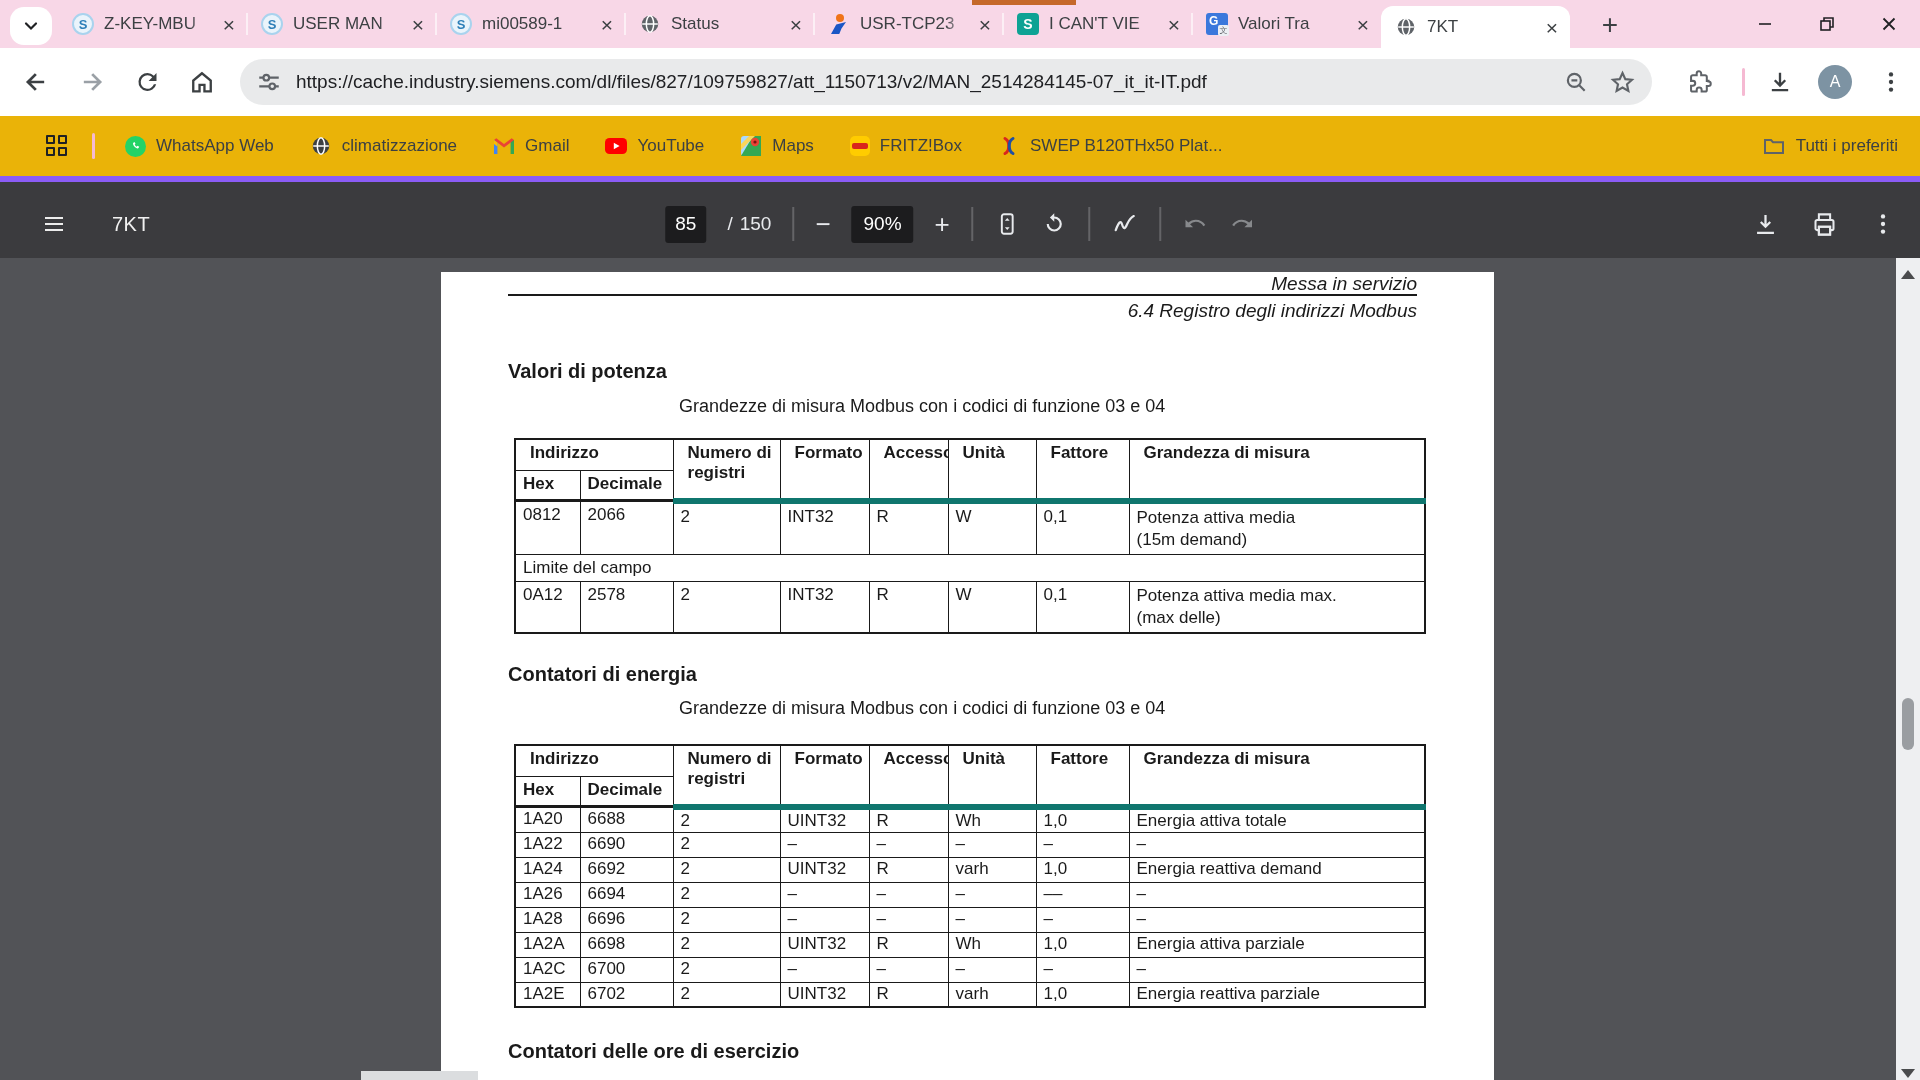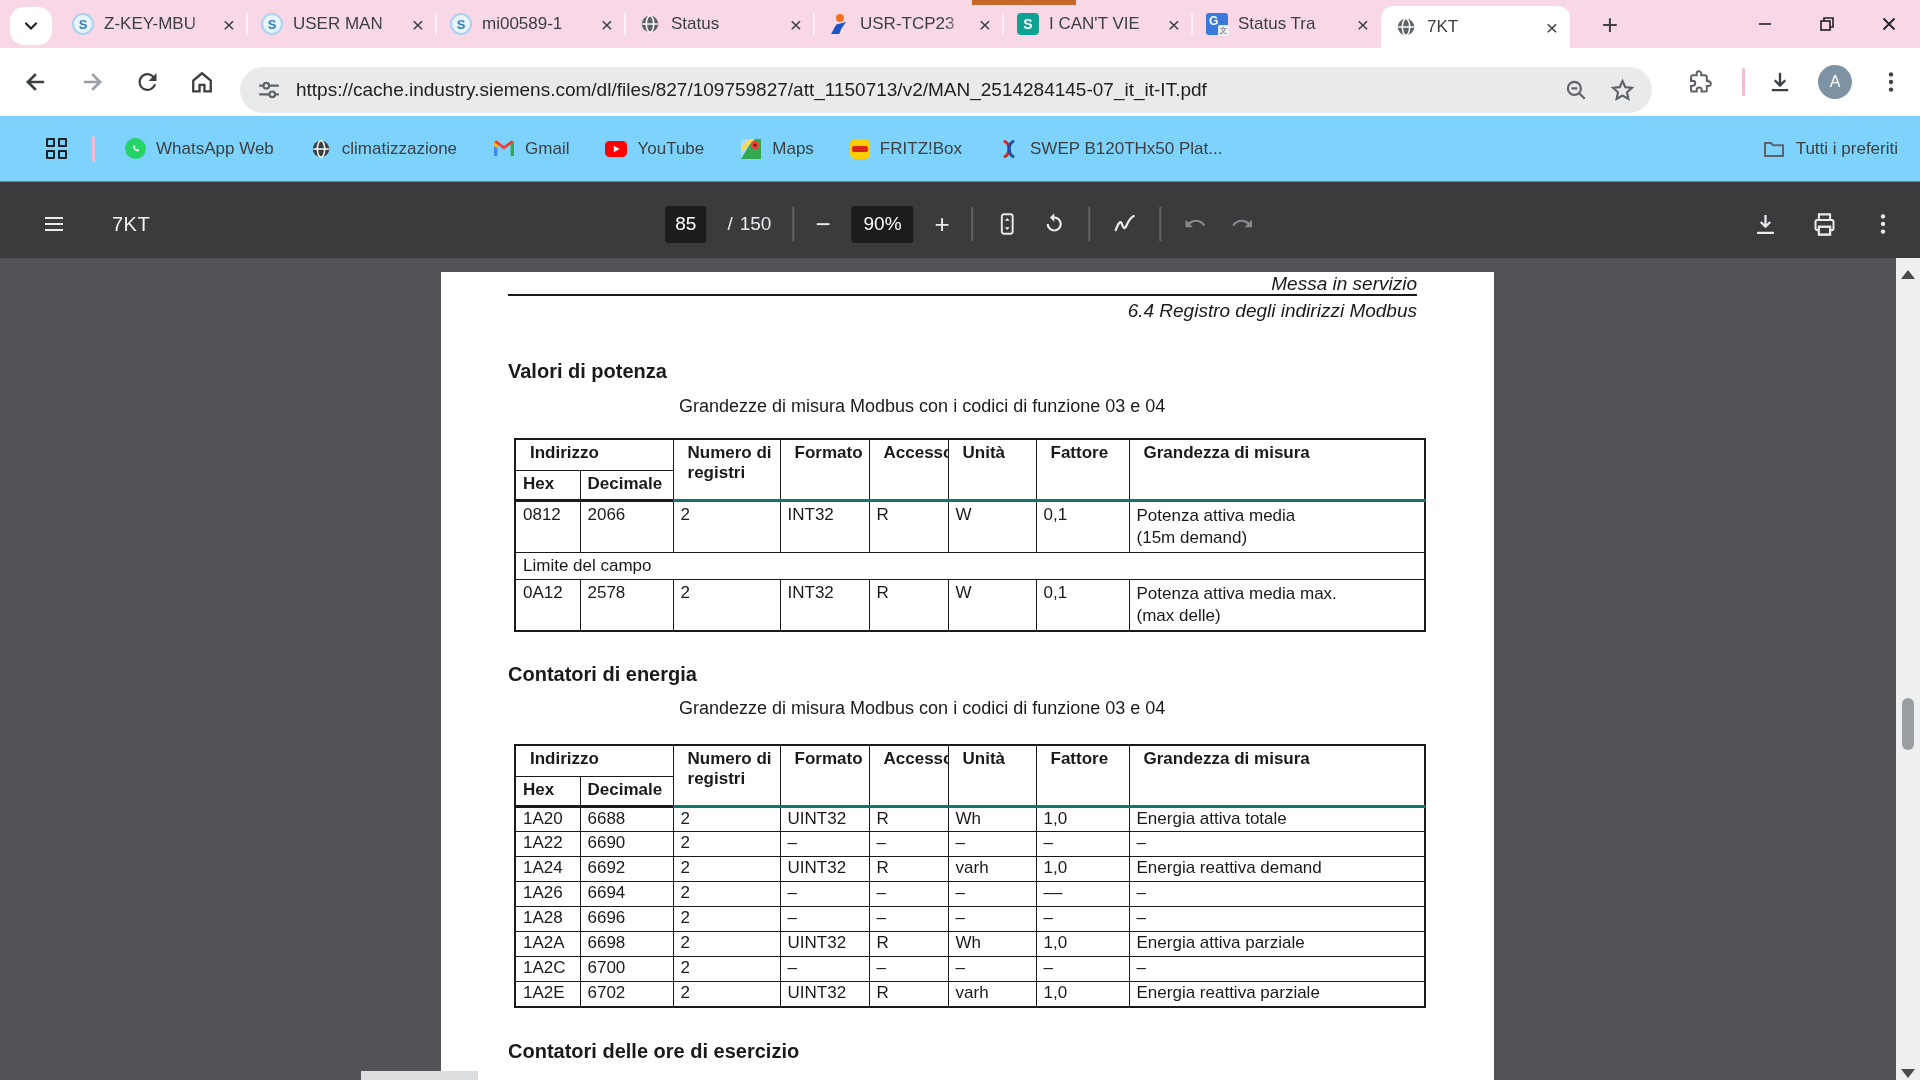--- a/index.html
+++ b/index.html
@@ -28,28 +28,28 @@
   .fv-gt{position:relative;border-radius:3px;background:#3B78DC;}
   .fv-gt .g{position:absolute;left:3px;top:1px;color:#fff;font-size:12px;font-weight:bold;}
   .fv-gt .zh{position:absolute;right:-1px;bottom:-1px;width:11px;height:11px;background:#ECEFF4;border-radius:2px;color:#5F6368;font-size:8px;line-height:11px;text-align:center;}
   .fv-usr{position:relative;}
   .fv-usr .head{position:absolute;left:8px;top:1px;width:8px;height:8px;border-radius:50%;background:#F07318;}
   .fv-usr .bod{position:absolute;left:3px;top:9px;width:15px;height:12px;background:#1B56C5;clip-path:polygon(0 100%,35% 20%,100% 0,70% 55%,55% 100%);}
 
   
   .navbar{position:absolute;left:0;top:48px;width:100%;height:68px;background:#fff;}
   .nav-ic{position:absolute;top:50%;transform:translateY(-50%);display:grid;place-items:center;cursor:pointer;}
-  .omnibox{position:absolute;left:240px;top:19px;width:1412px;height:46px;border-radius:23px;background:#E9EAEB;display:flex;align-items:center;padding:0 16px;box-sizing:border-box;}
+  .omnibox{position:absolute;left:240px;top:11px;width:1412px;height:46px;border-radius:23px;background:#E9EAEB;display:flex;align-items:center;padding:0 16px;box-sizing:border-box;}
   .url{flex:1;font-size:19px;color:#202124;white-space:nowrap;overflow:hidden;margin-left:14px;}
   .omni-right{display:flex;align-items:center;gap:20px;margin-left:12px;}
   .pink-div{position:absolute;left:1742px;top:20px;width:3px;height:28px;background:#F5B9D2;border-radius:2px;}
   .avatar{position:absolute;left:1818px;top:17px;width:34px;height:34px;border-radius:50%;background:#7D93A3;color:#fff;font-size:16px;display:grid;place-items:center;cursor:pointer;}
 
   
-  .bookbar{position:absolute;left:0;top:116px;width:100%;height:66px;background:#7dd3fc;border-bottom:1px solid #8b5cf6;box-sizing:border-box;display:flex;align-items:center;}
+  .bookbar{position:absolute;left:0;top:116px;width:100%;height:66px;background:#eab308;border-bottom:6px solid #8b5cf6;box-sizing:border-box;display:flex;align-items:center;}
   .apps-icon{margin-left:46px;width:22px;height:22px;display:grid;grid-template-columns:9px 9px;grid-template-rows:9px 9px;gap:3px;cursor:pointer;}
   .apps-icon i{border:2px solid #202124;box-sizing:border-box;border-radius:1px;}
   .bm-bardiv{width:3px;height:26px;background:#F5B9D2;border-radius:2px;margin:0 16px 0 24px;}
   .bm-list{display:flex;align-items:center;gap:36px;margin-left:14px;}
   .bm{display:flex;align-items:center;gap:10px;cursor:pointer;}
   .bm-label{font-size:17px;color:#3C4043;white-space:nowrap;}
   .bookbar-right{margin-left:auto;margin-right:22px;display:flex;align-items:center;gap:10px;cursor:pointer;}
   .bm-ic{width:22px;height:22px;display:grid;place-items:center;}
   .bm-yt{width:22px;height:16px;}
   .bm-fritz{position:relative;width:20px;height:20px;background:#FFCC00;border-radius:5px;}
@@ -83,21 +83,21 @@
   .run2{position:absolute;right:77px;top:28px;font-style:italic;font-size:19px;}
   .sec-title{position:absolute;left:67px;font-weight:bold;font-size:20px;}
   .tbl-caption{position:absolute;left:238px;font-size:18px;}
   .tblwrap{position:absolute;left:73px;}
 
   .tbl{border-collapse:collapse;table-layout:fixed;width:910px;font-size:17px;color:#1a1a1a;border:2px solid #1a1a1a;}
   .tbl th,.tbl td{border:1px solid #1a1a1a;padding:3px 7px;vertical-align:top;text-align:left;overflow:hidden;}
   .tbl th{font-weight:bold;}
   .tbl thead tr.r1 th{height:24px;padding-left:14px;}
   .tbl thead tr.r2 th{height:22px;border-bottom:3px solid #1a1a1a;margin-left:12px;}
-  .tbl thead th.vspan{border-bottom:3px solid #0f766e;}
+  .tbl thead th.vspan{border-bottom:6px solid #0f766e;}
   .t1 tbody tr{height:48px;}
   .t1 tbody tr.span-row{height:23px;margin-top:24px;}
   .t2 tbody tr{height:25px;}
   .t2 tbody td{padding:1px 7px;}
   .cell-line{line-height:22px;}
 
   svg{display:block;}
 </style>
 </head>
 <body>
@@ -149,21 +149,21 @@
         <div class="tab sep">
           <span class="fv fv-teal">S</span>
           <span class="tab-label">I CAN'T VIE</span>
           <span class="tab-close">×</span>
         </div>
         <div class="tab">
           <span class="fv fv-gt">
             <span class="g">G</span>
             <span class="zh">文</span>
           </span>
-          <span class="tab-label">Status Tra</span>
+          <span class="tab-label">Valori Tra</span>
           <span class="tab-close">×</span>
         </div>
         <div class="tab active">
           <span class="fv">
             <svg width="22" height="22" viewBox="0 0 24 24">
               <circle cx="12" cy="12" r="9" fill="#5F6368"></circle>
               <ellipse cx="12" cy="12" rx="4" ry="9" fill="none" stroke="#fff" stroke-width="1.6"></ellipse>
               <path d="M3.5 12h17" stroke="#fff" stroke-width="1.6"></path>
             </svg>
           </span>

